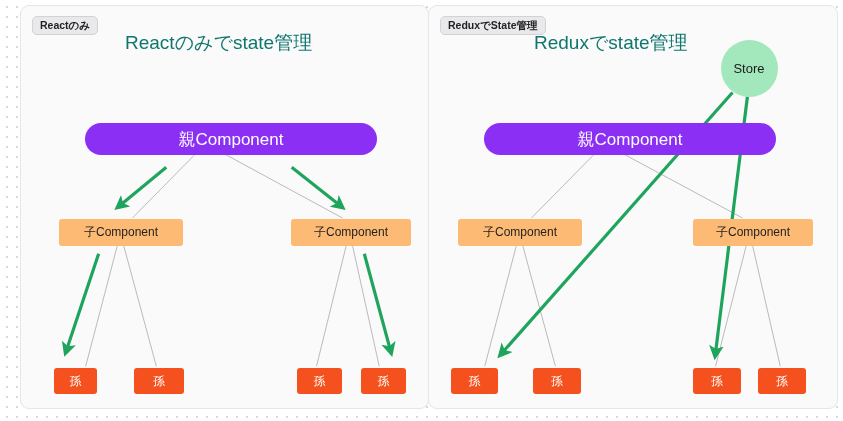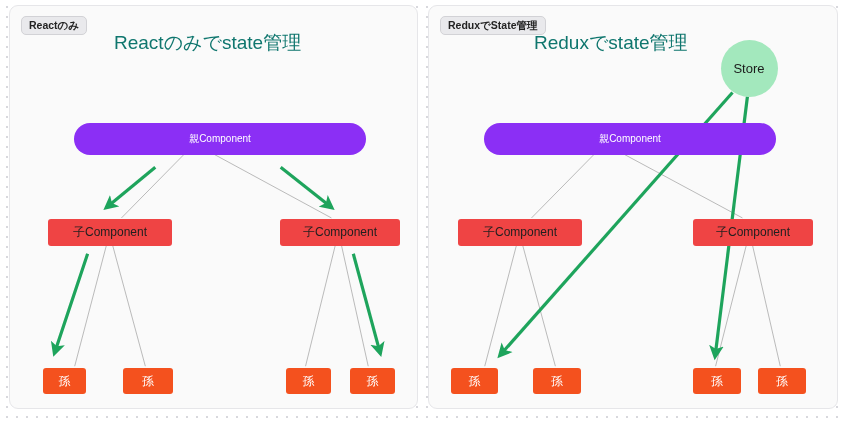--- a/index.html
+++ b/index.html
@@ -26,21 +26,21 @@
   .panel {
     position: absolute;
     top: 5px;
     height: 404px;
     background: #fafafa;
     border: 1px solid #e6e6e9;
     border-radius: 9px;
     box-sizing: border-box;
     overflow: hidden;
   }
-  #panel-left  { left: 9px;   width: 409px; }
+  #panel-left  { left: 20px;   width: 409px; }
   #panel-right { left: 428px; width: 410px; padding-left: 8px; }
 
   .badge {
     position: absolute;
     top: 10px;
     left: 11px;
     background: #e9e9ec;
     border: 1px solid #d2d2d6;
     border-radius: 5px;
     padding: 2px 7px 3px 7px;
@@ -92,26 +92,26 @@
     display: flex;
     align-items: center;
     justify-content: center;
     border-radius: 3px;
     white-space: nowrap;
     z-index: 3;
   }
   .node-parent {
     background: #8b2ff5;
     color: #ffffff;
-    font-size: 10px;
+    font-size: 17px;
     height: 32px;
     border-radius: 16px;
   }
   .node-child {
-    background: #ef4444;
+    background: #fdba74;
     color: #1f1f1f;
     font-size: 12px;
     height: 27px;
   }
   .node-grand {
     background: #f4511e;
     color: #ffffff;
     font-size: 12px;
     height: 26px;
   }

